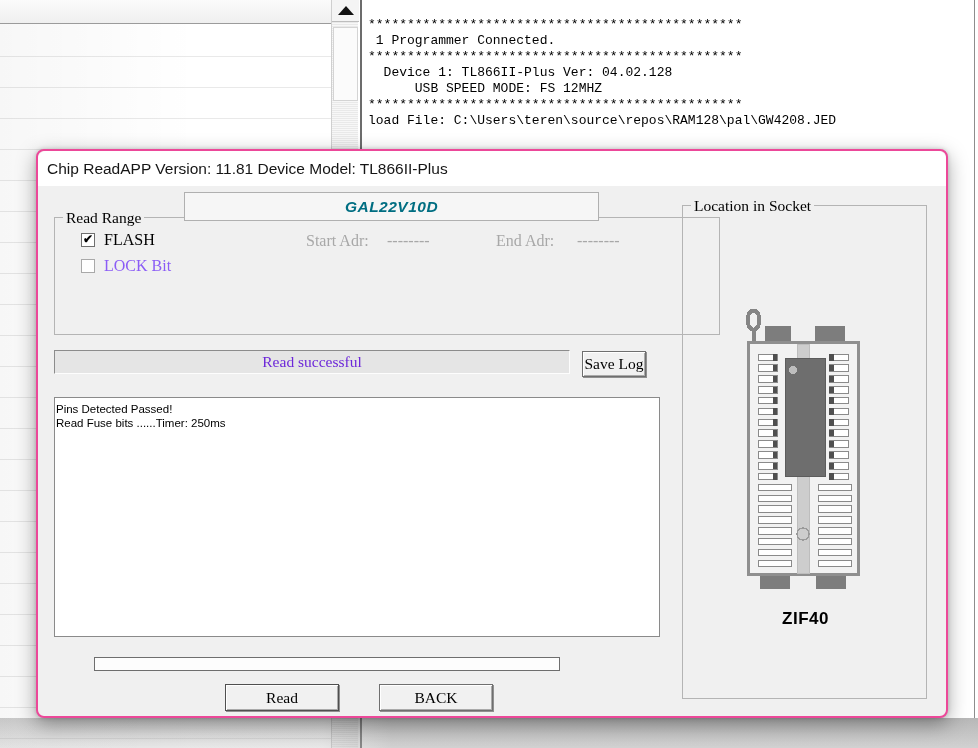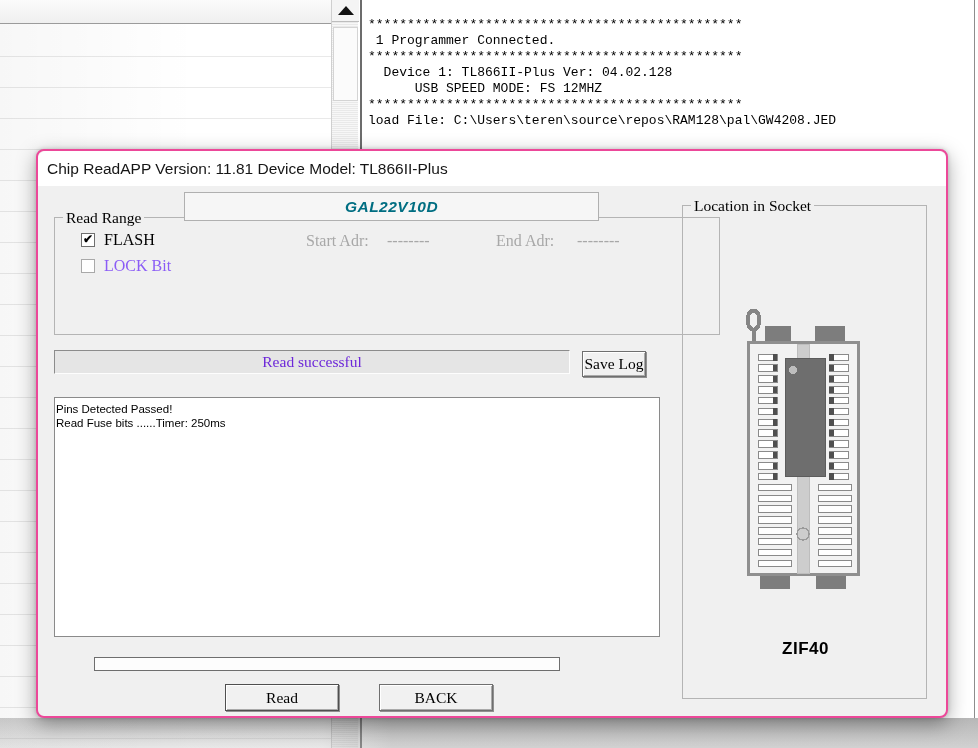--- a/index.html
+++ b/index.html
@@ -132,21 +132,20 @@
     background:#fdfdfd; border:1px solid #6e6e6e;
   }
   .btn-read { left:187px; top:533px; width:114px; height:27px; border-color:#4f4f4f; }
   .btn-back { left:341px; top:533px; width:114px; height:27px; }
 
   .socket-svg { position:absolute; left:705px; top:155px; }
   .socket-name {
     position:absolute; left:705px; top:458px; width:125px; text-align:center;
     font-family:"Liberation Sans", sans-serif; font-weight:bold; font-size:17px; color:#000;
     letter-spacing:0.5px;
-    margin-top:30px;
   }
 </style>
 </head>
 <body>
 
 <div class="screen">
 
   <div class="bg-list"></div>
   <div class="bg-list-header"></div>
   <div class="v-scrollbar">

